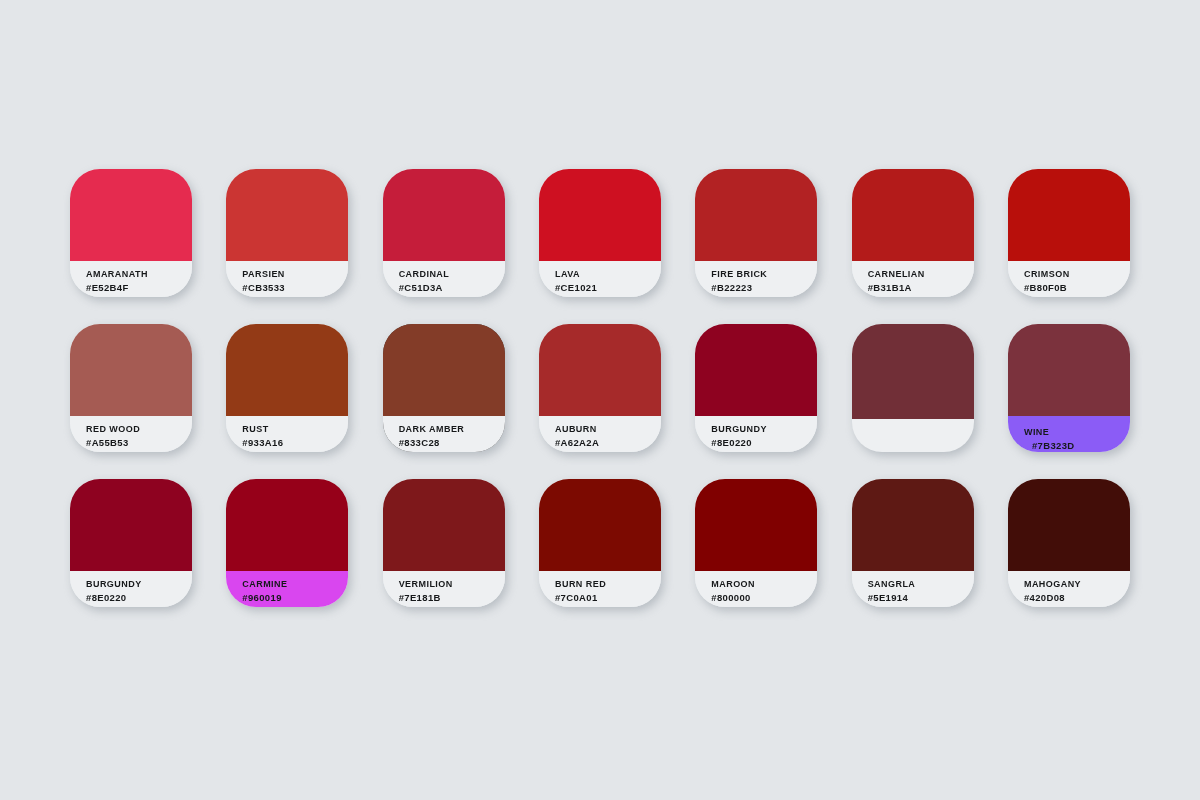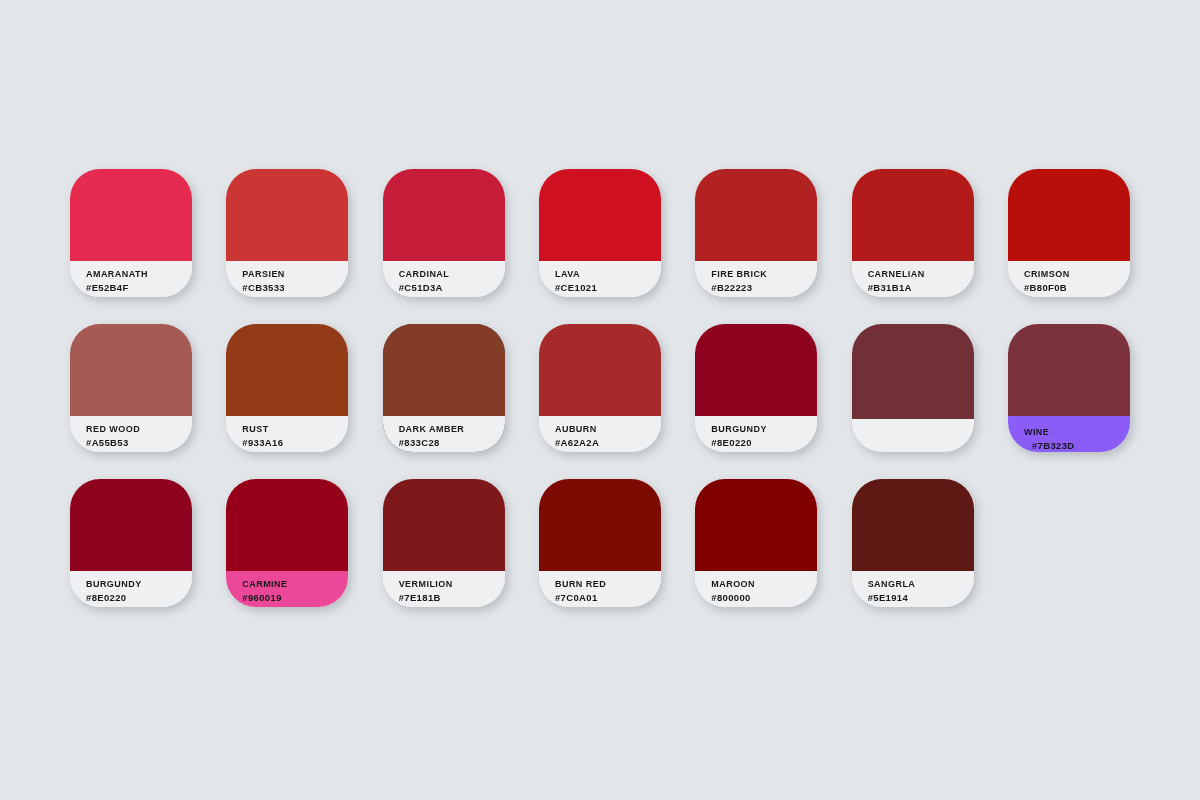--- a/index.html
+++ b/index.html
@@ -180,21 +180,21 @@
     </div>
     <div class="swatch-card" style="background-color: rgb(238, 240, 242);">
       <div class="swatch-color" style="background: rgb(142, 2, 32);"></div>
       <div class="swatch-label" style="background-color: rgb(238, 240, 242);">
         <div class="swatch-name" style="color: rgb(22, 24, 26);">BURGUNDY</div>
         <div class="swatch-hex" style="color: rgb(22, 24, 26);">#8E0220</div>
       </div>
     </div>
     <div class="swatch-card" style="background-color: rgb(238, 240, 242);">
       <div class="swatch-color" style="background: rgb(150, 0, 25);"></div>
-      <div class="swatch-label" style="background-color: #ec4899;">
+      <div class="swatch-label" style="background-color: #d946ef;">
         <div class="swatch-name" style="color: rgb(22, 24, 26);">CARMINE</div>
         <div class="swatch-hex" style="color: rgb(22, 24, 26);">#960019</div>
       </div>
     </div>
     <div class="swatch-card" style="background-color: rgb(238, 240, 242);">
       <div class="swatch-color" style="background: rgb(126, 24, 27);"></div>
       <div class="swatch-label" style="background-color: rgb(238, 240, 242); margin-top: 18px;">
         <div class="swatch-name" style="color: rgb(22, 24, 26);">VERMILION</div>
         <div class="swatch-hex" style="color: rgb(22, 24, 26);">#7E181B</div>
       </div>
@@ -213,13 +213,20 @@
         <div class="swatch-hex" style="color: rgb(22, 24, 26);">#800000</div>
       </div>
     </div>
     <div class="swatch-card" style="background-color: rgb(238, 240, 242);">
       <div class="swatch-color" style="background: rgb(94, 25, 20);"></div>
       <div class="swatch-label" style="background-color: rgb(238, 240, 242);">
         <div class="swatch-name" style="color: rgb(22, 24, 26);">SANGRLA</div>
         <div class="swatch-hex" style="color: rgb(22, 24, 26);">#5E1914</div>
       </div>
     </div>
+    <div class="swatch-card" style="background-color: rgb(238, 240, 242);">
+      <div class="swatch-color" style="background: rgb(66, 13, 8);"></div>
+      <div class="swatch-label" style="background-color: rgb(238, 240, 242);">
+        <div class="swatch-name" style="color: rgb(22, 24, 26);">MAHOGANY</div>
+        <div class="swatch-hex" style="color: rgb(22, 24, 26);">#420D08</div>
+      </div>
+    </div>
   </div>
 
 </body></html>

